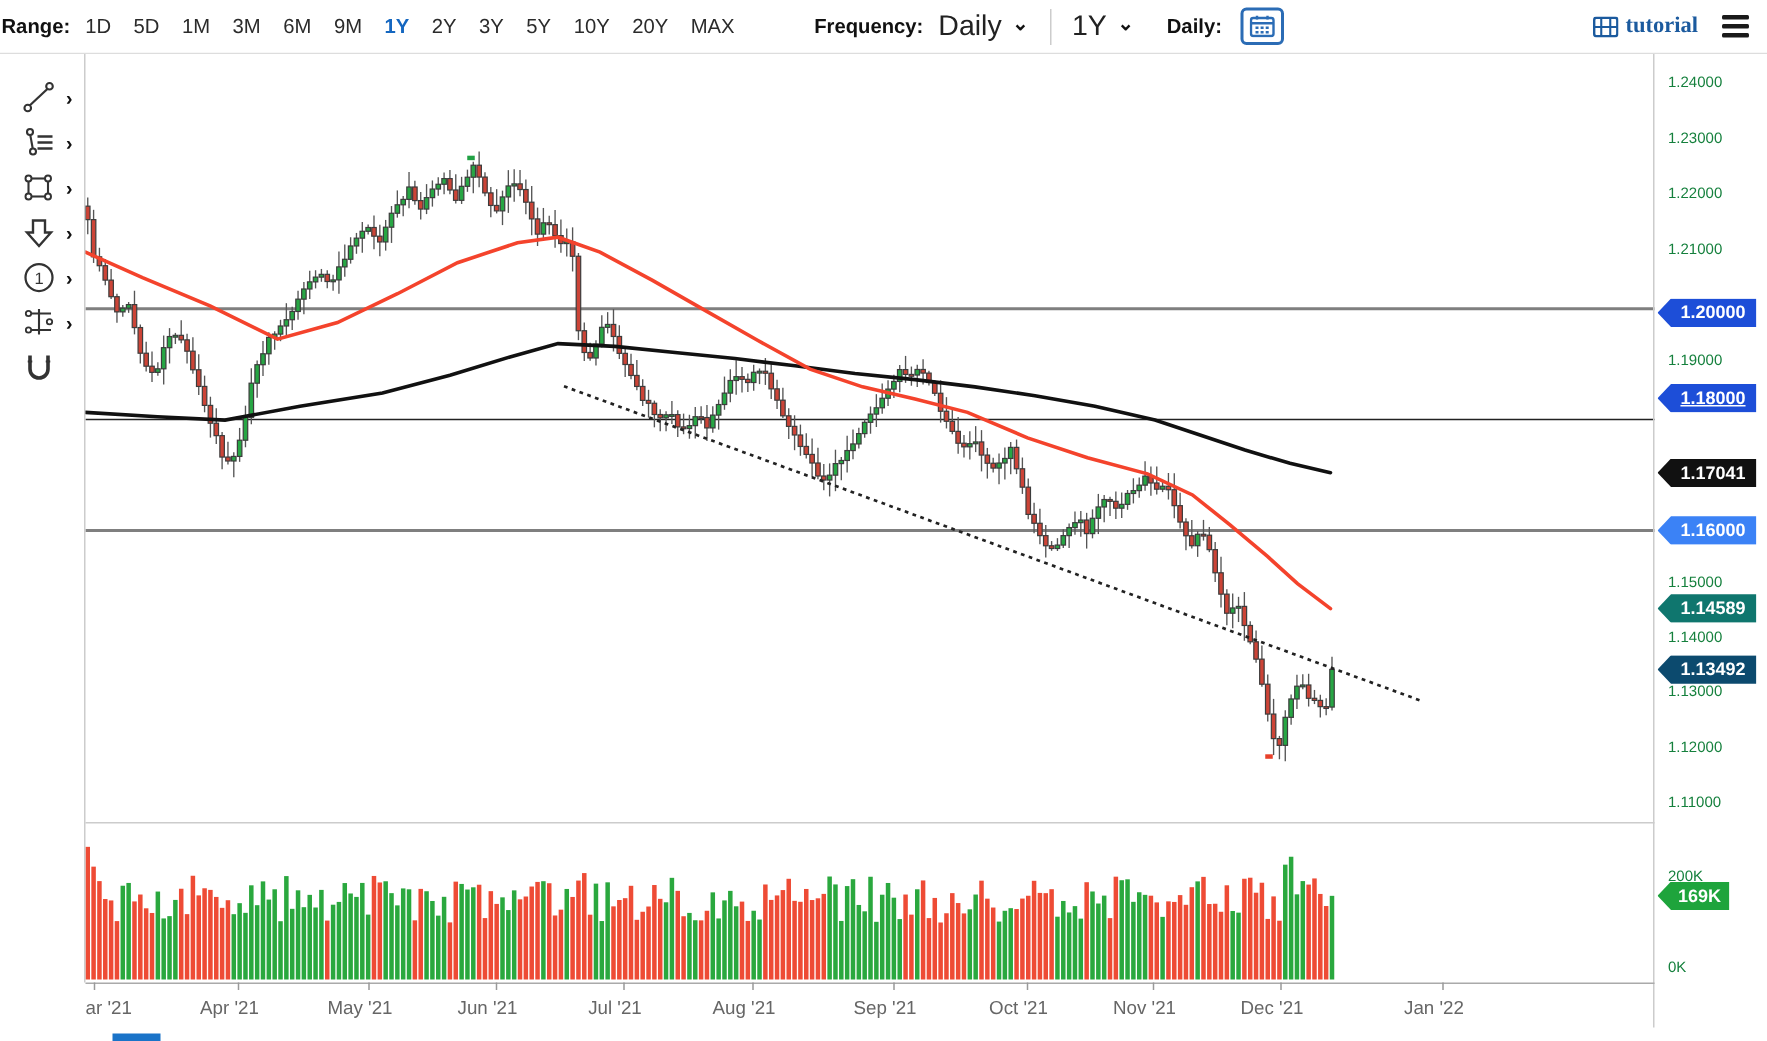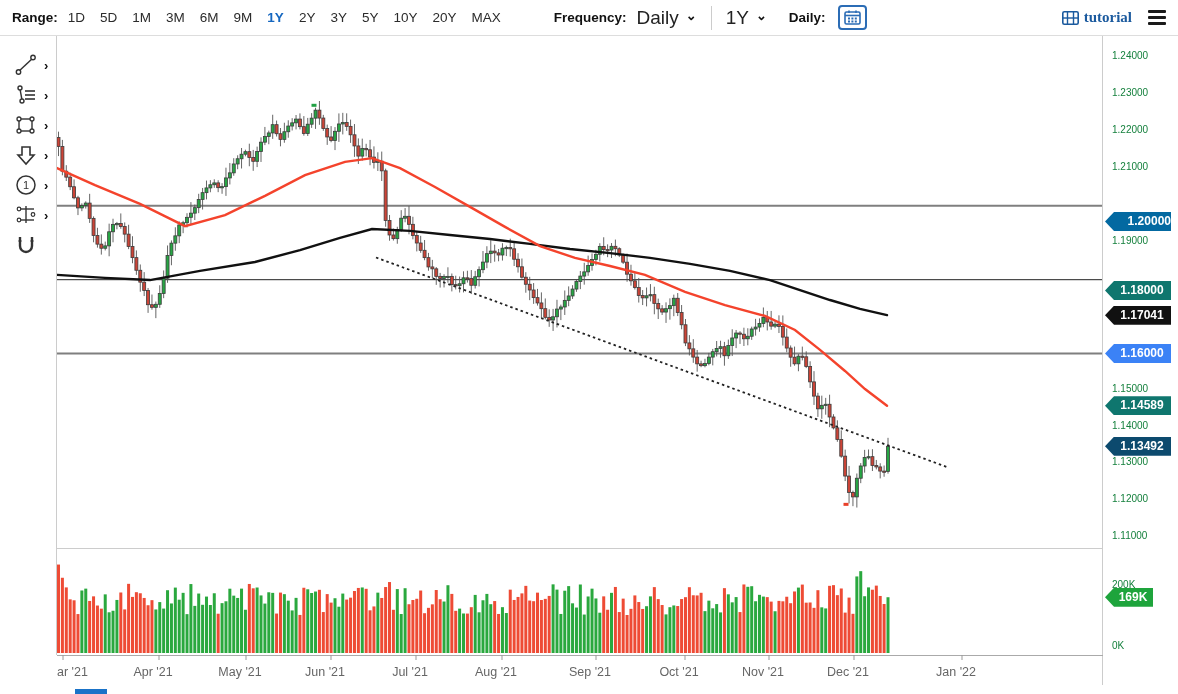--- a/index.html
+++ b/index.html
@@ -2,21 +2,21 @@
 <html><head>
 <meta charset="utf-8">
 <style>
   * { box-sizing: border-box; margin: 0; padding: 0; }
   html,body { background:#fff; }
   body { font-family: "Liberation Sans", sans-serif; }
   #app { position: relative; width: 1178px; height: 694px; background:#fff; overflow: hidden; }
 
   
   #toolbar { position:absolute; left:0; top:0; width:1178px; height:35px;
-             display:flex; align-items:center; padding-left:12px; z-index:5; background:#fff; }
+             display:flex; align-items:center; padding-left:1px; z-index:5; background:#fff; }
   .tb-label { font-weight:bold; color:#111; font-size:13.5px; margin-right:10px; }
   #range-items { display:flex; align-items:center; gap:15px; }
   .range-item { font-size:13.5px; color:#2b2b2b; cursor:pointer; text-decoration:none; }
   .range-item.active { color:#1567c0; font-weight:bold; }
   .freq-group { display:flex; align-items:center; margin-left:16px; }
   .dd-value { font-size:19px; color:#222; }
   .chev { font-weight:bold; font-size:13px; color:#111; margin-left:7px; position:relative; top:-2px; }
   .v-divider { width:1px; height:24px; background:#ccc; margin:0 14px; }
   #date-button { width:29px; height:25px; border:2px solid #2b6cb5; border-radius:4px;
                  background:#fff; display:flex; align-items:center; justify-content:center;
@@ -853,22 +853,22 @@
       <div class="y-tick" style="top: 87.9px;">1.22000</div>
       <div class="y-tick" style="top: 124.85px;">1.21000</div>
       <div class="y-tick" style="top: 198.75px;">1.19000</div>
       <div class="y-tick" style="top: 346.55px;">1.15000</div>
       <div class="y-tick" style="top: 383.5px;">1.14000</div>
       <div class="y-tick" style="top: 420.45px;">1.13000</div>
       <div class="y-tick" style="top: 457.4px;">1.12000</div>
       <div class="y-tick" style="top: 494.35px;">1.11000</div>
       <div class="y-tick" style="top: 543px;">200K</div>
       <div class="y-tick" style="top: 604px;">0K</div>
-      <div class="price-badge" style="top: 176px; background: #0369a1; width: 66px; text-align: right;">1.20000</div>
-      <div class="price-badge" style="top: 245px; background: #0f766e; width: 66px;">1.18000</div>
+      <div class="price-badge" style="top: 163px; background: #1d4ed8; width: 66px;">1.20000</div>
+      <div class="price-badge" style="top: 220px; background: #1d4ed8; width: 66px; text-decoration: underline;">1.18000</div>
       <div class="price-badge" style="top: 269.635px; background: rgb(17, 17, 17); width: 66px;">1.17041</div>
       <div class="price-badge" style="top: 308.1px; background: #3b82f6; width: 66px;">1.16000</div>
       <div class="price-badge" style="top: 360.236px; background: #0f766e; width: 66px;">1.14589</div>
       <div class="price-badge" style="top: 400.771px; background: #0c4a6e; width: 66px;">1.13492</div>
       <div class="price-badge" style="top: 551.73px; background: rgb(30, 164, 60); width: 48px;">169K</div>
     </div>
 
   <div id="scrollbar-thumb"></div>
 </div>
 

